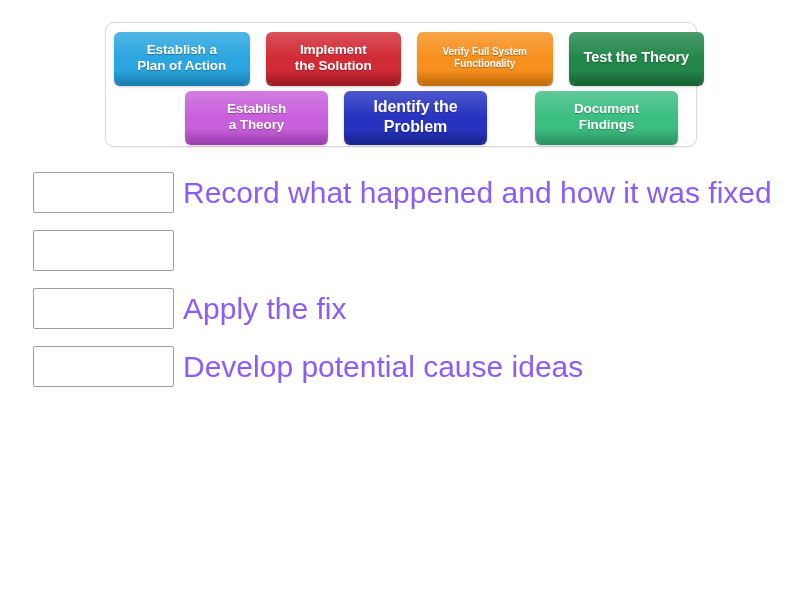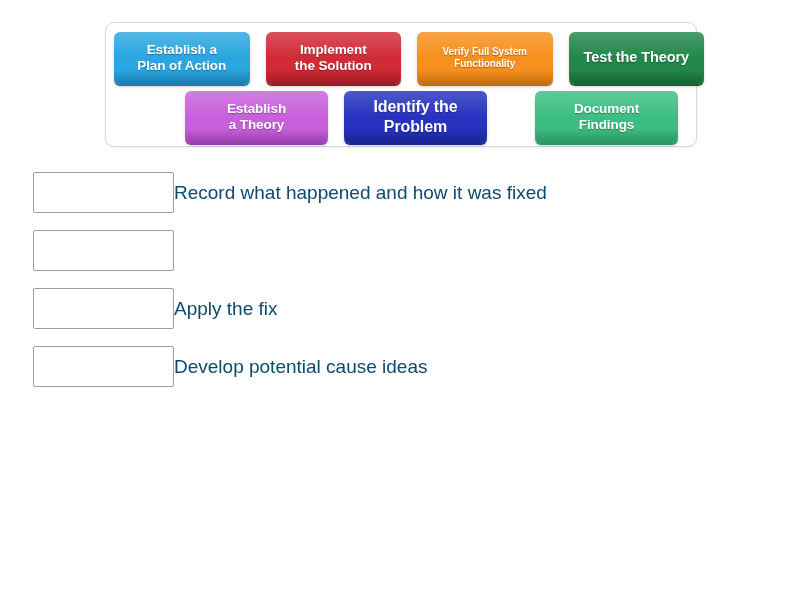--- a/index.html
+++ b/index.html
@@ -88,24 +88,24 @@
     flex: 0 0 auto;
     width: 141px;
     height: 41px;
     box-sizing: border-box;
     background: #ffffff;
     border: 1px solid #9d9d9d;
     border-radius: 2px;
     cursor: pointer;
   }
   .answer-text {
-    margin-left: 0;
-    font-size: 19px;
+    margin-left: 9px;
+    font-size: 30px;
     font-weight: normal;
-    color: #0c4a6e;
+    color: #8b5cf6;
     line-height: 1;
     white-space: nowrap;
   }
 </style>
 </head>
 <body>
 
 <div id="tile-bank">
   <div class="tile-row" id="tile-row-1">
       <div class="tile" style="width: 143px; font-size: 13.5px; background: linear-gradient(rgb(43, 166, 224) 0%, rgb(43, 166, 224) 72%, rgb(26, 127, 176) 100%); box-shadow: rgb(26, 127, 176) 0px 2px 0px, rgba(0, 0, 0, 0.18) 0px 3px 3px;">

